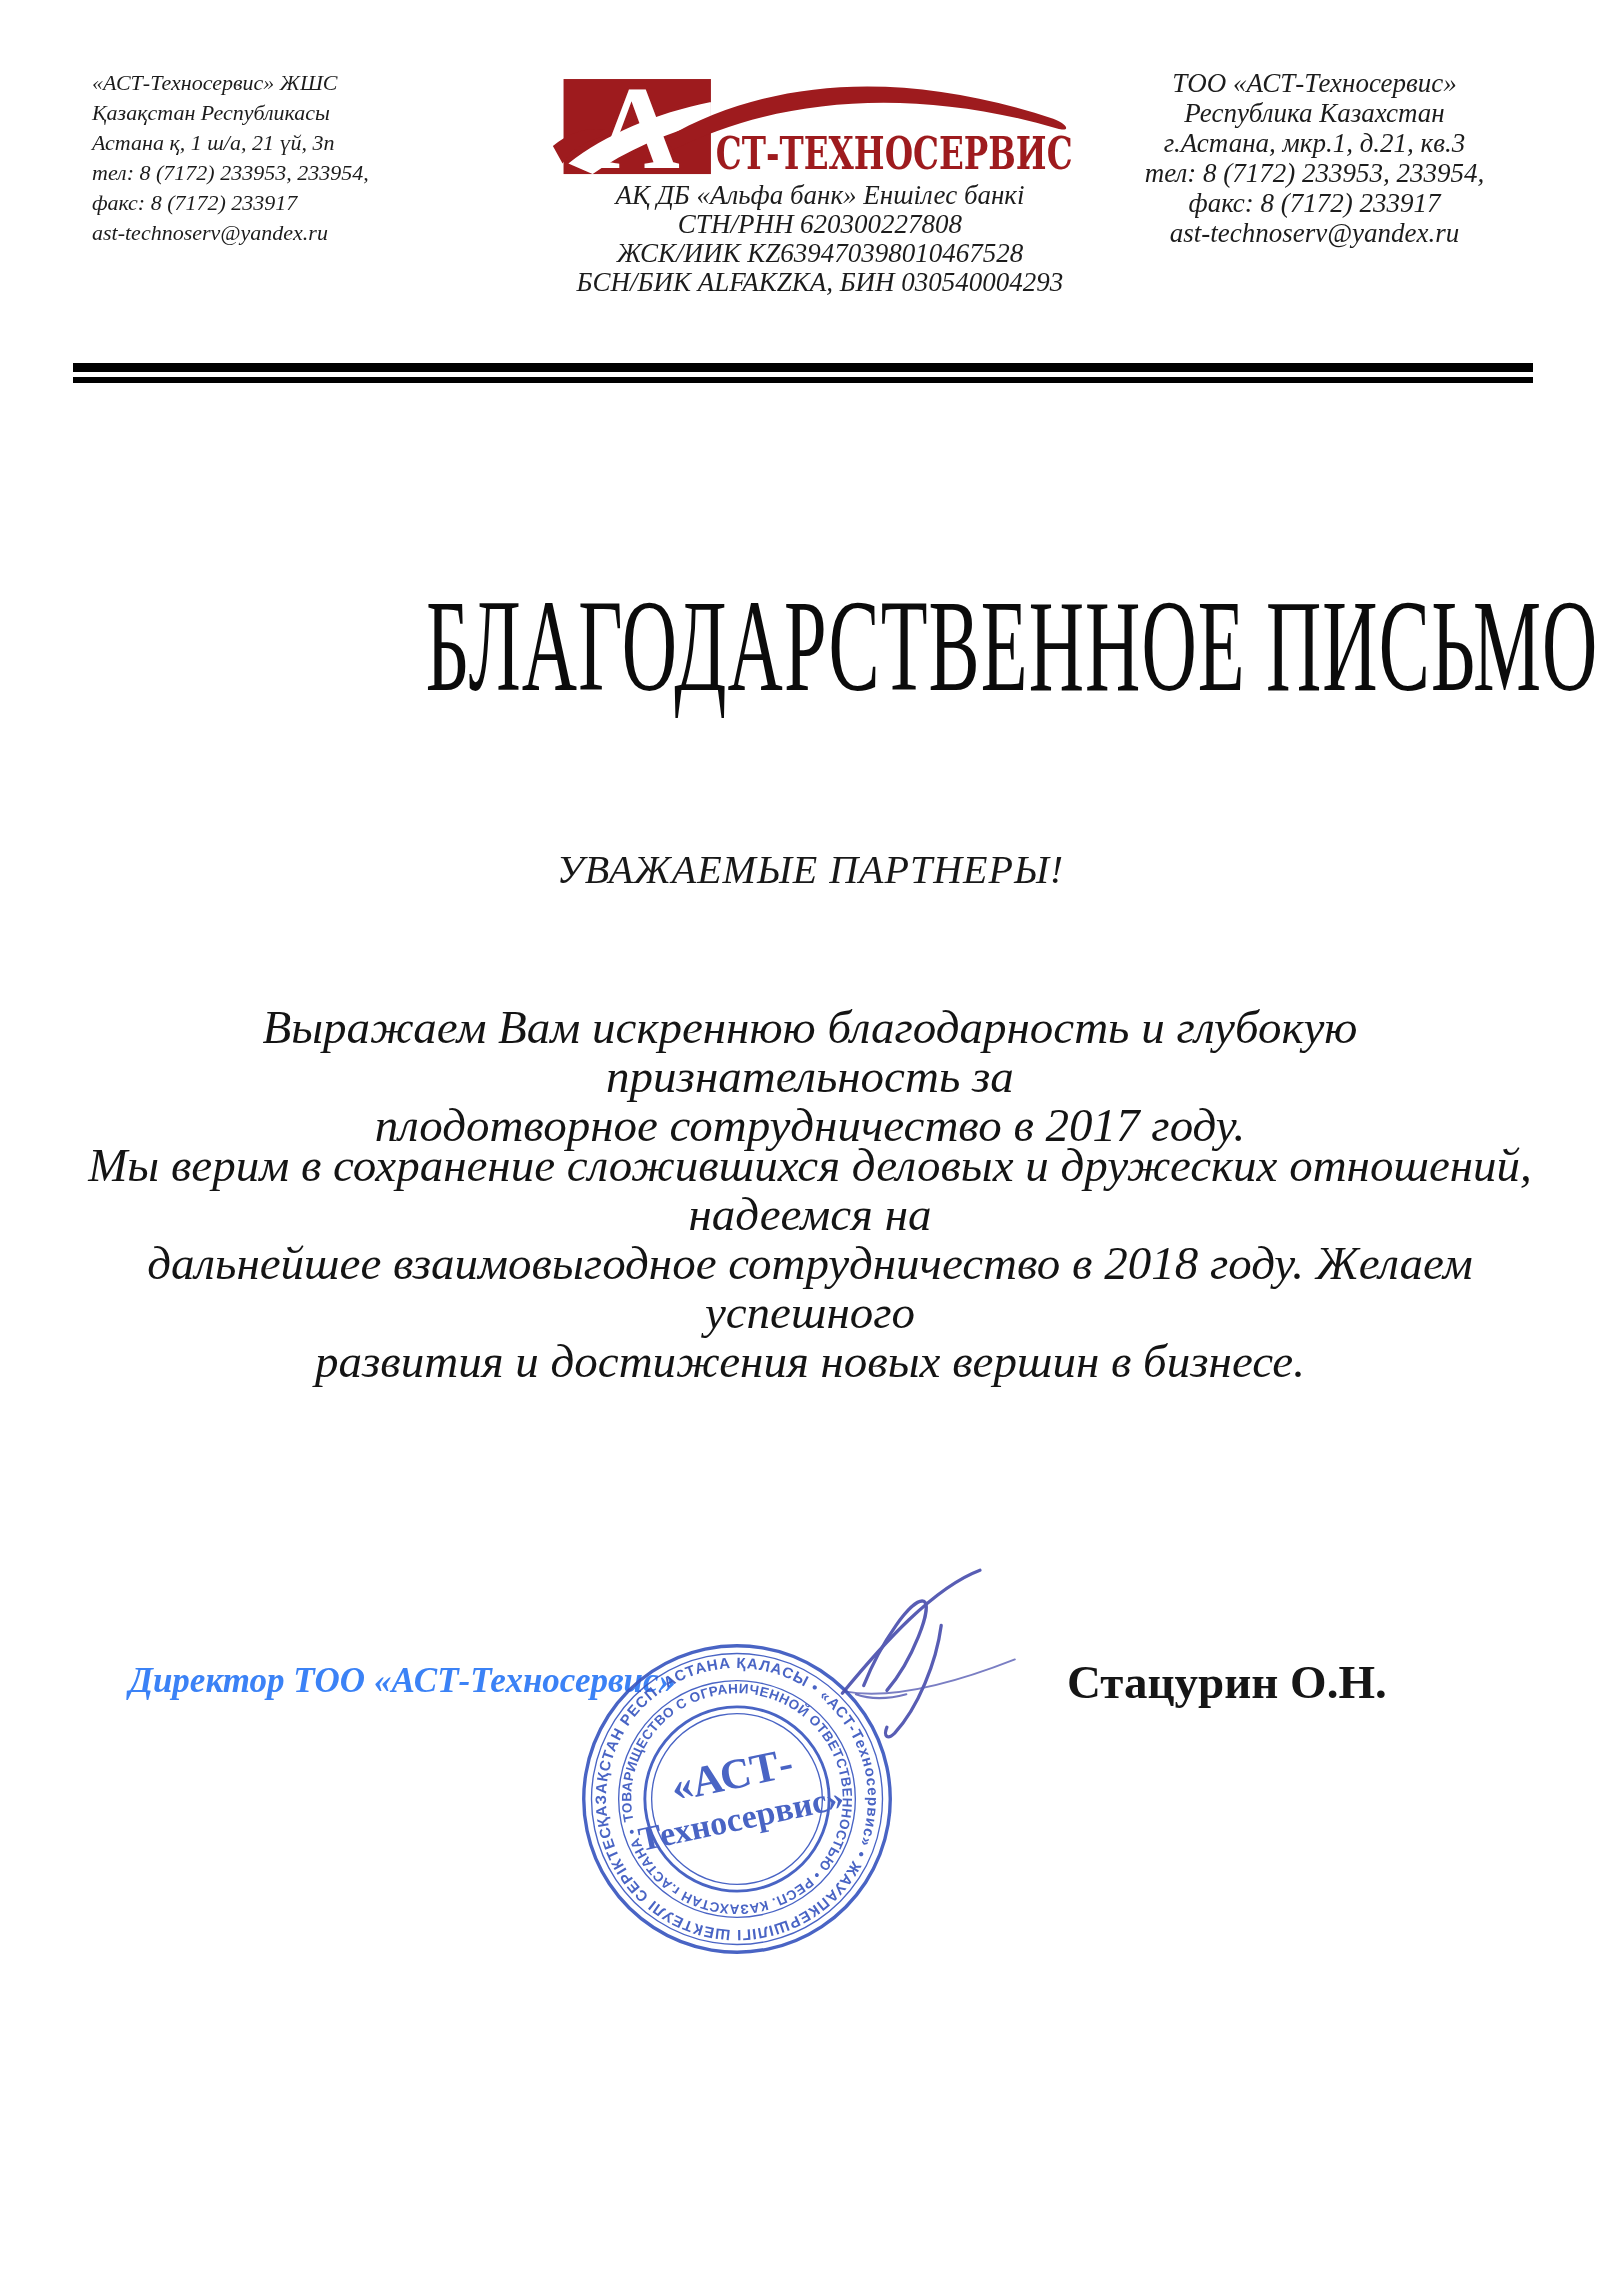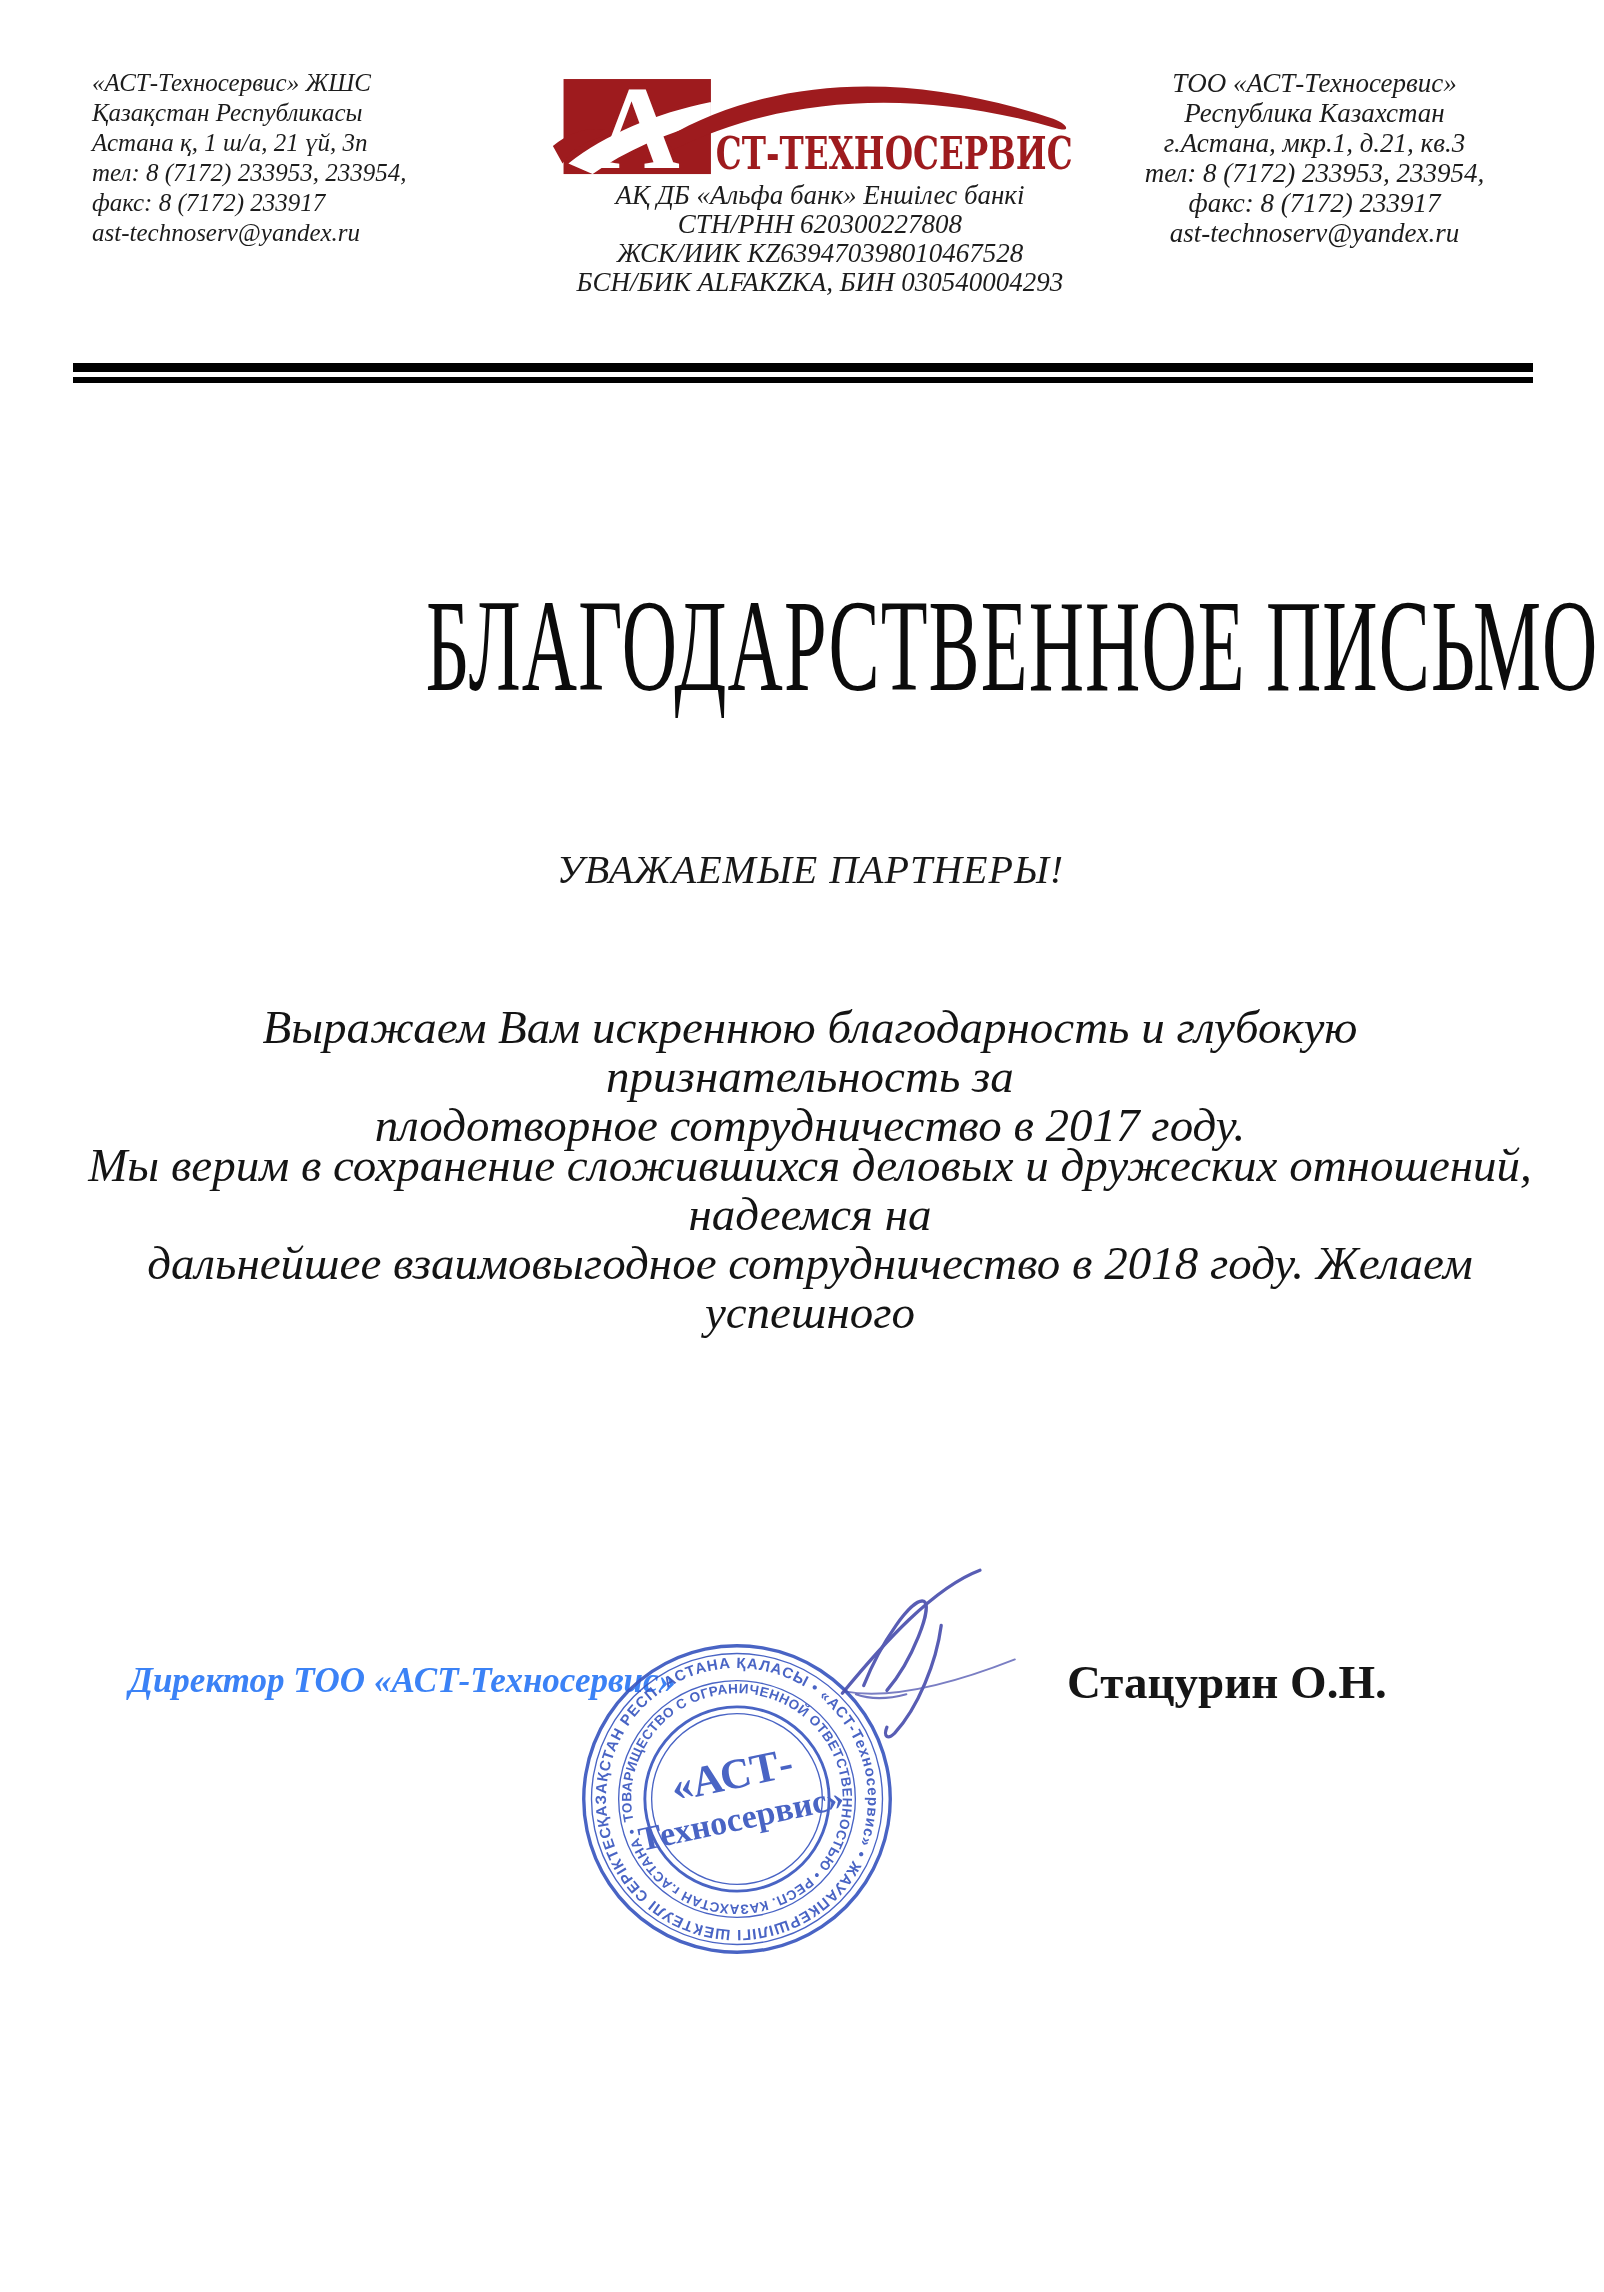--- a/index.html
+++ b/index.html
@@ -8,21 +8,21 @@
     width:1605px;height:2293px;
     margin:0 auto;
     background:#ffffff;
     font-family:"Liberation Serif","DejaVu Serif",serif;
     color:#1c1c1c;
     overflow:hidden;
   }
   
   .hdr-left{
     position:absolute;left:92px;top:68px;width:408px;
-    font-style:italic;font-size:25px;line-height:30px;text-align:left;
+    font-style:italic;font-size:22px;line-height:30px;text-align:left;
   }
   .hdr-right{
     position:absolute;left:1101px;top:68px;width:427px;
     font-style:italic;font-size:27px;line-height:30px;text-align:center;
   }
   .hdr-center{
     position:absolute;left:500px;top:45px;width:640px;text-align:center;
   }
   .logo-svg{display:block;margin:0 auto;}
   .bank-lines{
@@ -137,20 +137,21 @@
   <div class="salutation">УВАЖАЕМЫЕ ПАРТНЕРЫ!</div>
 
   <div class="para para-1">
     <div>Выражаем Вам искреннюю благодарность и глубокую признательность за</div>
     <div>плодотворное сотрудничество в 2017 году.</div>
   </div>
 
   <div class="para para-2">
     <div>Мы верим в сохранение сложившихся деловых и дружеских отношений, надеемся на</div>
     <div>дальнейшее взаимовыгодное сотрудничество в 2018 году. Желаем успешного</div>
+    <div>развития и достижения новых вершин в бизнесе.</div>
   </div>
 
   <div class="sig-left">Директор ТОО «АСТ-Техносервис»</div>
   <div class="sig-right">Стацурин О.Н.</div>
 
   <div class="stamp-wrap">
     <svg width="322" height="322" viewBox="0 0 332 332">
       <defs>
         <path id="ring-outer" d="M 166,166 m -135,0 a 135,135 0 1,1 270,0 a 135,135 0 1,1 -270,0"></path>
         <path id="ring-inner" d="M 166,166 m -109,0 a 109,109 0 1,1 218,0 a 109,109 0 1,1 -218,0"></path>

